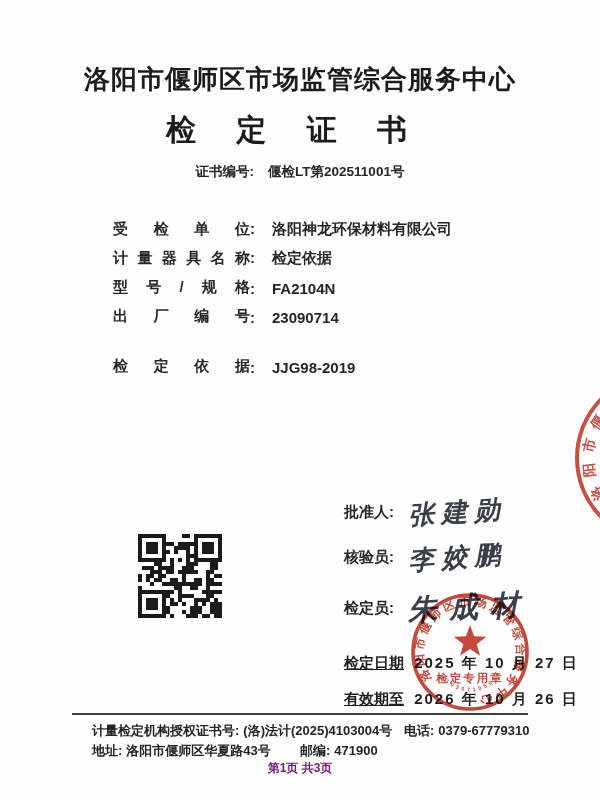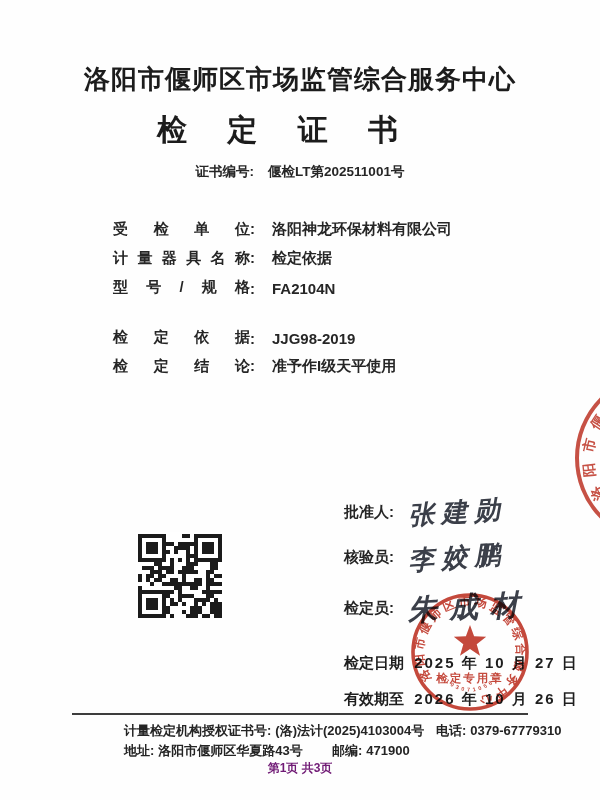--- a/index.html
+++ b/index.html
@@ -1,21 +1,21 @@
 <!DOCTYPE html>
 <html><head>
 <meta charset="utf-8">
 <style>
   html,body{margin:0;padding:0;}
   body{background:#ffffff;font-family:"Liberation Sans","DejaVu Sans",sans-serif;}
   .page{position:relative;width:600px;height:800px;background:#fefefe;overflow:hidden;color:#262626;}
 
   .org-title{position:absolute;top:62px;left:0;width:600px;text-align:center;
     font-size:26px;font-weight:bold;letter-spacing:1px;color:#1c1c1c;}
-  .doc-title{position:absolute;top:110px;left:4px;width:547px;text-align:center;
+  .doc-title{position:absolute;top:110px;left:13px;width:547px;text-align:center;
     font-size:30px;font-weight:bold;letter-spacing:16px;text-indent:16px;color:#1c1c1c;}
   .certno-row{position:absolute;top:163px;left:0;width:600px;text-align:center;
     font-size:13.5px;font-weight:bold;}
   .certno-row .lbl{margin-right:14px;}
 
   .fields{position:absolute;left:113px;top:220px;}
   .frow{height:29px;font-size:15px;font-weight:bold;white-space:nowrap;}
   .frow.gap{margin-top:21px;}
   .flabel{display:inline-block;width:137px;text-align:justify;text-align-last:justify;vertical-align:bottom;}
   .fcolon{display:inline-block;}
@@ -25,30 +25,30 @@
   .sigrow .slabel{font-size:15px;font-weight:bold;vertical-align:middle;}
   .sig{display:inline-block;margin-left:10px;font-family:"DejaVu Serif","Liberation Serif",serif;
     font-style:italic;font-weight:bold;font-size:26px;color:#262b36;
     transform:rotate(-4deg);letter-spacing:7px;vertical-align:middle;opacity:.9;}
   .sig.big{font-size:29px;letter-spacing:12px;transform:rotate(-3deg);}
 
   .qr-wrap{position:absolute;left:136px;top:532px;width:88px;height:88px;background:#fff;}
   .qr-wrap svg{display:block;margin:2px;}
 
   .daterow{position:absolute;left:344px;font-size:15px;font-weight:bold;white-space:nowrap;color:#1e1e1e;}
-  .daterow .dlabel{display:inline-block;width:62px;}
+  .daterow .dlabel{display:inline-block;width:62px;text-decoration:underline;}
   .daterow .dvalue{margin-left:4px;letter-spacing:2px;}
 
   .seal{position:absolute;left:408px;top:590px;width:124px;height:124px;
     mix-blend-mode:multiply;opacity:.92;}
   .edge-seal-clip{position:absolute;left:556px;top:360px;width:44px;height:200px;overflow:hidden;
     mix-blend-mode:multiply;opacity:.88;}
 
   .separator{position:absolute;top:713px;left:72px;width:456px;border-top:2px solid #3d3d3d;}
-  .footer{position:absolute;left:0;top:722px;width:502px;font-size:13px;font-weight:bold;color:#242424;padding-left:32px;}
+  .footer{position:absolute;left:0;top:722px;width:502px;font-size:13px;font-weight:bold;color:#242424;}
   .fline{position:relative;height:20px;}
   .fl-auth{position:absolute;left:92px;white-space:nowrap;}
   .fl-phone{position:absolute;left:404px;white-space:nowrap;}
   .fl-addr{position:absolute;left:92px;white-space:nowrap;}
   .fl-zip{position:absolute;left:300px;white-space:nowrap;}
   .fl-fax{position:absolute;left:404px;white-space:nowrap;}
   .page-info{position:absolute;left:0;top:760px;width:600px;text-align:center;
     font-size:12px;font-weight:bold;color:#701a75;}
   .lblv{margin-right:4px;}
 </style>
@@ -67,25 +67,25 @@
   <div class="fields">
     <div class="frow">
       <span class="flabel">受检单位</span><span class="fcolon">:</span><span class="fvalue">洛阳神龙环保材料有限公司</span>
     </div>
     <div class="frow">
       <span class="flabel">计量器具名称</span><span class="fcolon">:</span><span class="fvalue">检定依据</span>
     </div>
     <div class="frow">
       <span class="flabel">型号/规格</span><span class="fcolon">:</span><span class="fvalue">FA2104N</span>
     </div>
+    <div class="frow">
+      <span class="flabel">出厂编号</span><span class="fcolon">:</span><span class="fvalue">23090714</span>
+    </div>
     <div class="frow gap">
       <span class="flabel">检定依据</span><span class="fcolon">:</span><span class="fvalue">JJG98-2019</span>
-    </div>
-    <div class="frow">
-      <span class="flabel">检定结论</span><span class="fcolon">:</span><span class="fvalue">准予作I级天平使用</span>
     </div>
   </div>
 
   <div class="edge-seal-clip">
     <svg width="200" height="200" viewBox="0 0 200 200">
       <defs>
           <path id="edgeRing" d="M105,30 A68,68 0 1 1 104.9,30"></path>
         </defs>
       <g stroke="#c0392b" fill="none">
         <circle cx="105" cy="98" r="84" stroke-width="4"></circle>

